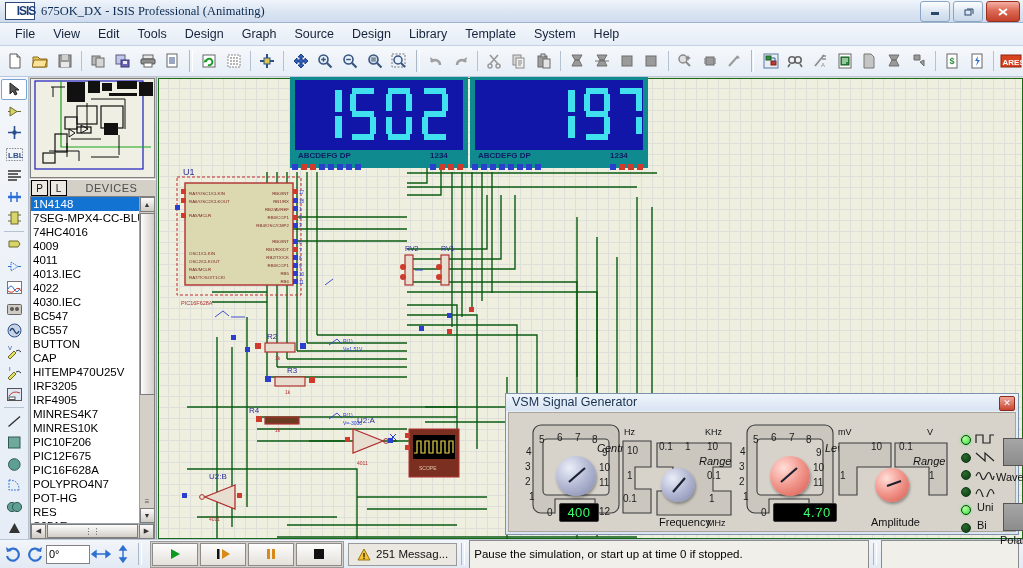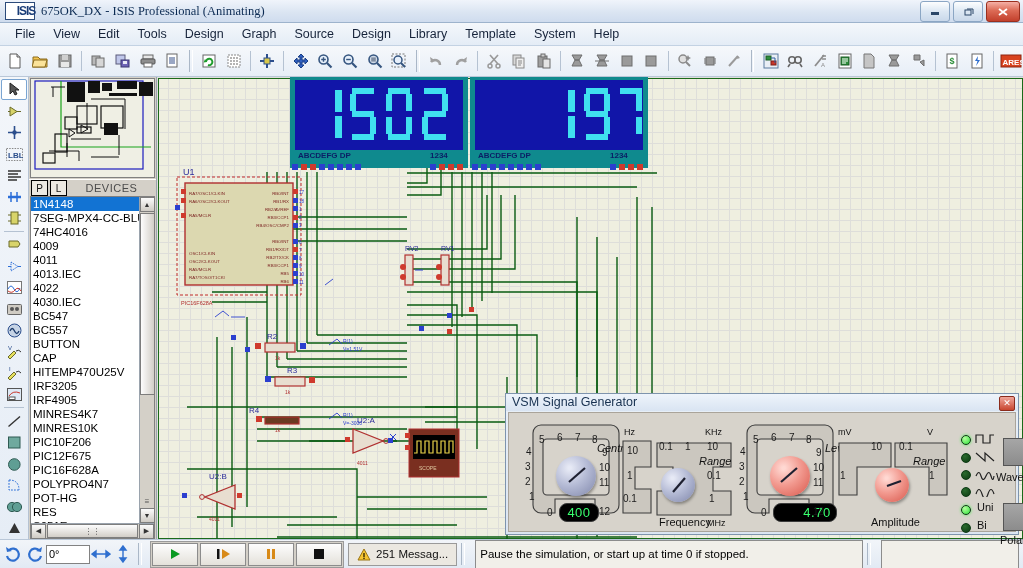--- a/index.html
+++ b/index.html
@@ -103,21 +103,21 @@
   .sgtitle{height:17px;line-height:17px;padding-left:6px;font-size:12.5px;color:#173150;
            background:linear-gradient(#eef4fb,#d9e4f2);position:relative;}
   .sgclose{position:absolute;right:3px;top:2px;width:14px;height:13px;border:1px solid #8b2b1c;
            border-radius:2px;background:linear-gradient(#f0a79b,#c8452f);color:#fff;
            font-size:9px;display:flex;align-items:center;justify-content:center;}
   .sgbody{position:absolute;left:2px;top:18px;right:2px;bottom:2px;background:#d7d3cb;
           border:1px solid #aaa49a;}
   .knob{border-radius:50%;position:absolute;}
   .knob.blue{background:radial-gradient(circle at 34% 30%,#e6e9f5 4%,#b6bcd6 45%,#7f86aa 100%);}
   .knob.red{background:radial-gradient(circle at 34% 30%,#ffd8d2 4%,#f29a90 45%,#d8564a 100%);}
-  .lcd{position:absolute;background:#000;border:1px solid #3b3b3b;border-radius:8px;
+  .lcd{position:absolute;background:#000;border:1px solid #3b3b3b;border-radius:2px;
        color:#39ff6e;font-family:"Liberation Sans",sans-serif;font-size:13px;
        display:flex;align-items:center;justify-content:center;letter-spacing:.5px;}
   .sgnum{position:absolute;font-size:10px;color:#1b1b1b;font-family:"Liberation Sans",sans-serif;}
   .sglbl{position:absolute;font-size:11px;color:#111;font-family:"Liberation Sans",sans-serif;}
   .sgital{position:absolute;font-size:11px;color:#111;font-style:italic;margin-left:36px;}
   .led{position:absolute;width:8px;height:8px;border-radius:50%;border:1px solid #0d3a14;}
   .led.on{background:radial-gradient(circle at 35% 30%,#b4ff9e,#2ee23a);box-shadow:0 0 3px #4cf055;}
   .led.off{background:radial-gradient(circle at 35% 30%,#2a6b2e,#0c3a12);}
   .sqbtn{position:absolute;width:26px;height:26px;background:linear-gradient(#a6a6a6,#8c8c8c);
          border:1px solid #555;}
@@ -126,21 +126,21 @@
   .statusbar{height:28px;display:flex;align-items:center;gap:0;
              background:linear-gradient(#f2f5f9,#e2eaf4);border-top:1px solid #b9c7d8;padding-left:2px;}
   .sb-ico{width:22px;height:22px;display:flex;align-items:center;justify-content:center;}
   .rotbox{width:40px;height:17px;border:1px solid #828282;background:#fff;font-size:11px;
           line-height:17px;padding-left:2px;color:#000;}
   .simgrp{display:flex;border:1px solid #9a9a9a;background:#d4d0c8;margin-left:4px;}
   .simbtn{width:44px;height:21px;margin:1px;background:linear-gradient(#fdfdfd,#e4e1da);
           border:1px solid #8c8c8c;display:flex;align-items:center;justify-content:center;}
   .msgbox{display:flex;align-items:center;gap:5px;height:21px;padding:0 8px;margin-left:4px;
           border:1px solid #9a9a9a;background:#ebe8e1;font-size:11.5px;color:#111;}
-  .statusfield{height:19px;border:1px solid #8c8c8c;background:#f1efe9;margin-left:6px;
+  .statusfield{height:19px;border:1px solid #8c8c8c;background:#f1efe9;
                display:flex;align-items:center;padding:4px 4px;font-size:11.5px;color:#000;}
   .sbsep{width:2px;height:22px;border-left:1px solid #aab7c7;border-right:1px solid #fff;margin:0 4px;}
   svg{display:block;}
 </style>
 </head>
 <body>
 
 <div class="app">
 
   <div class="titlebar">

